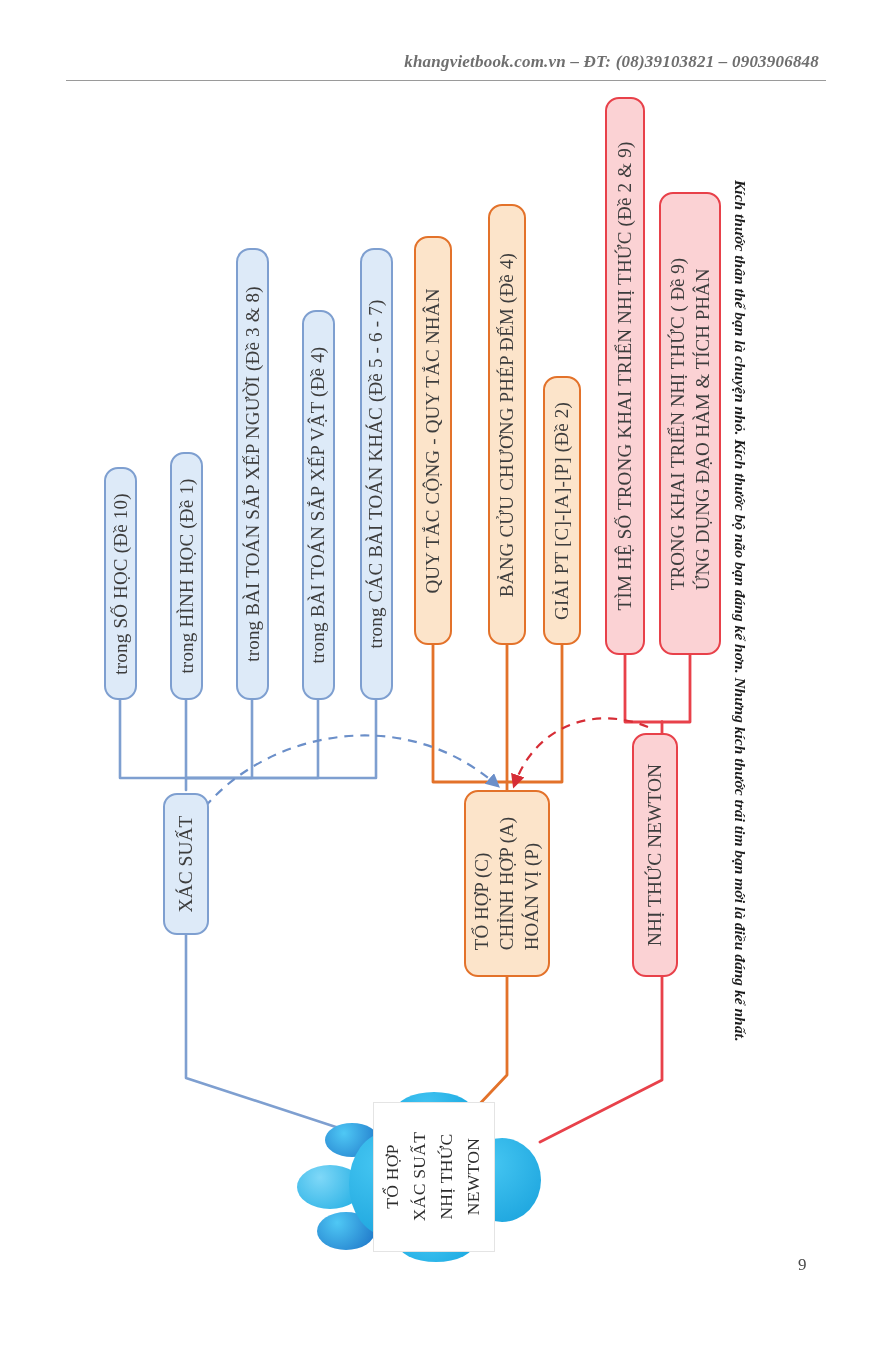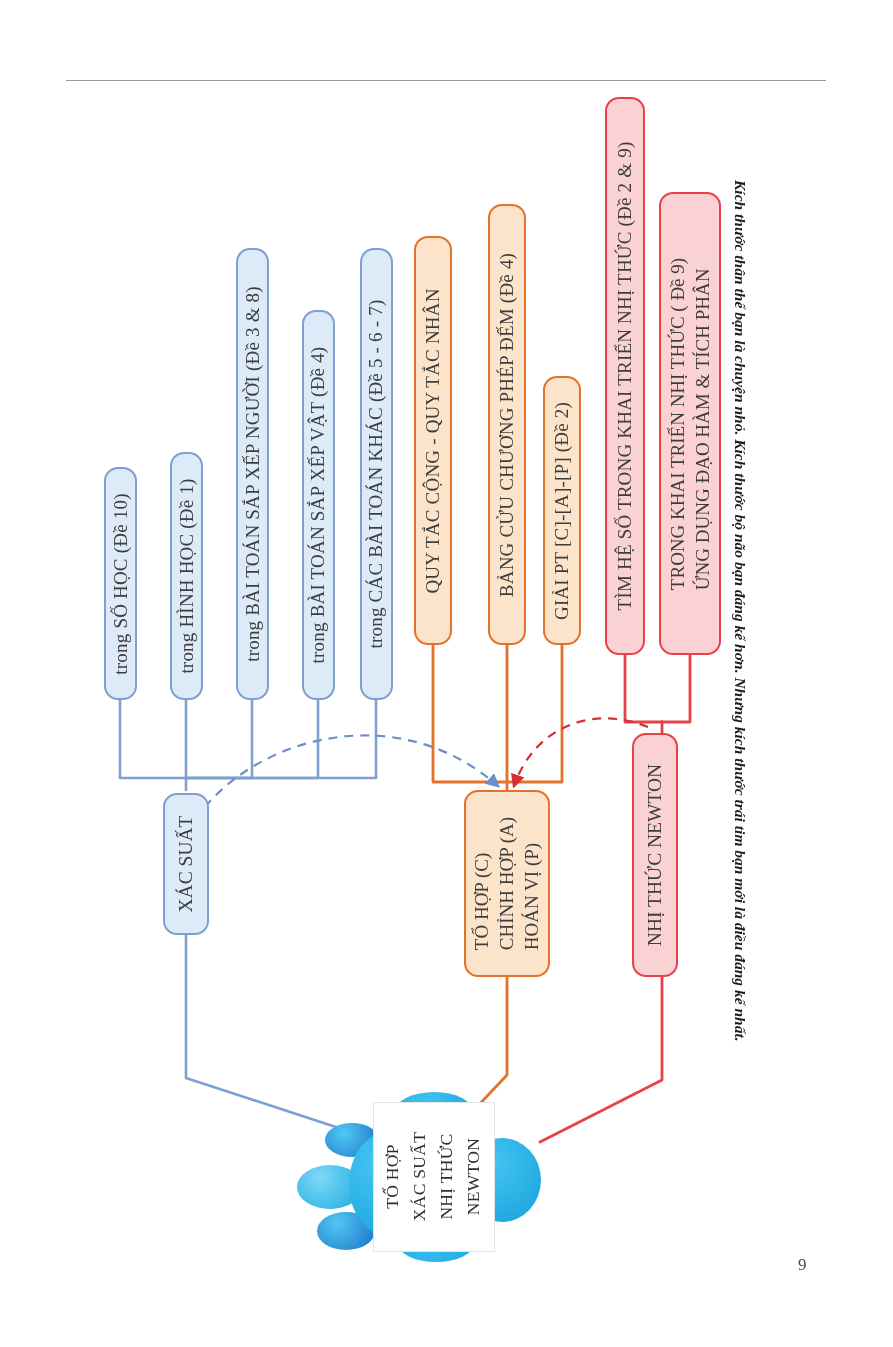--- a/index.html
+++ b/index.html
@@ -56,20 +56,21 @@
   .hub .hubline{transform:rotate(-90deg);white-space:nowrap;font-size:17.5px;
      font-family:"Liberation Serif",serif;color:#2e2e2e;letter-spacing:.3px;
      width:122px;text-align:center;}
   .hubcol{width:27px;display:flex;align-items:center;justify-content:center;height:148px;}
 </style>
 </head>
 <body>
 
 <div id="page">
 
+  <div class="hdr-text">khangvietbook.com.vn – ĐT: (08)39103821 – 0903906848</div>
   <div class="hdr-rule"></div>
 
   <div class="pageno">9</div>
 
   <div class="quote">Kích thước thân thể bạn là chuyện nhỏ. Kích thước bộ não bạn đáng kể hơn. Nhưng kích thước trái tim bạn mới là điều đáng kể nhất.</div>
 
   <svg class="wires" viewBox="0 0 893 1347">
     <defs>
       <marker id="ahBlue" markerWidth="7" markerHeight="7" refX="5.2" refY="3.2" orient="auto">
         <path d="M0,0 L6.4,3.2 L0,6.4 z" fill="#6b8fc9"></path>

